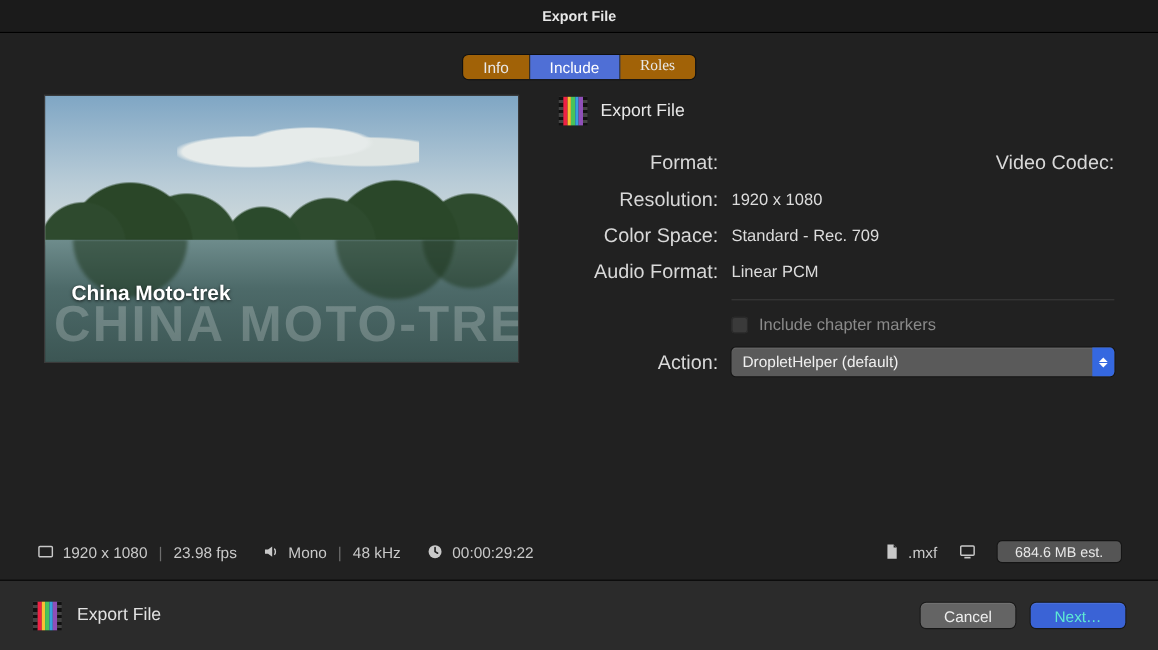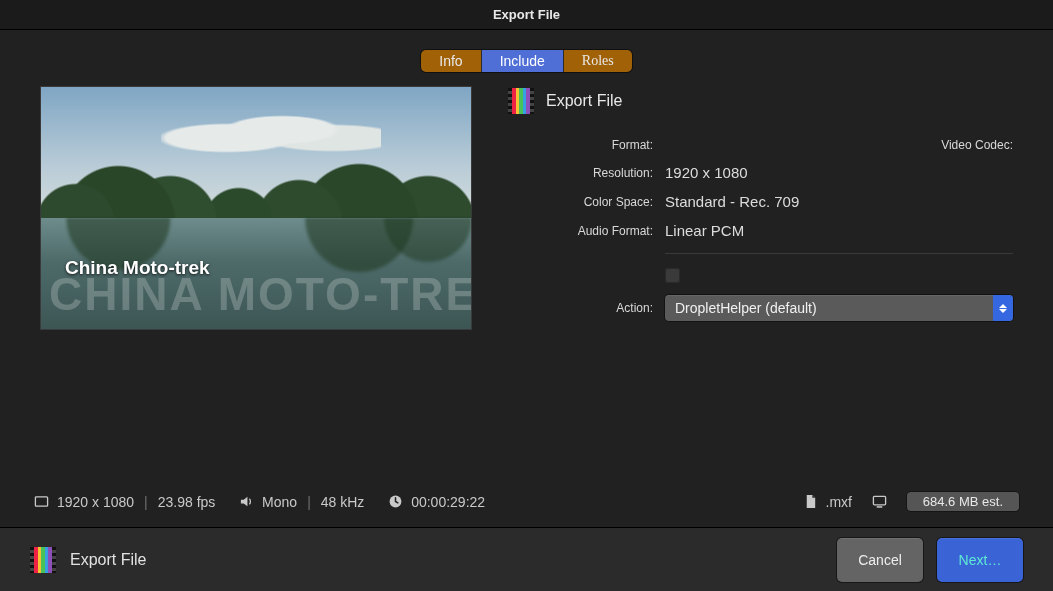--- a/index.html
+++ b/index.html
@@ -45,21 +45,21 @@
   .settings-head { display: flex; align-items: center; gap: 12px; padding-bottom: 24px; }
   .app-icon { width: 26px; height: 26px; position: relative; }
   .app-icon .bars { position:absolute; inset:0 4px; display:flex; }
   .app-icon .bars span { flex:1; }
   .b1{background:#e24;} .b2{background:#f5c233;} .b3{background:#49c25a;} .b4{background:#36a0e0;} .b5{background:#8f4fb8;}
   .app-icon .holes { position:absolute; top:0; bottom:0; width:4px; background: repeating-linear-gradient(#111 0 3px, #444 3px 6px); }
   .app-icon .holes.l{left:0;} .app-icon .holes.r{right:0;}
   .settings-head-title { font-size: 16px; color: #e8e8e8; }
 
   .form { display: grid; grid-template-columns: 145px 1fr; column-gap: 12px; row-gap: 12px; align-items: center; }
-  .lbl { text-align: right; font-size: 12px; color: #d8d8d8; }
+  .lbl { text-align: right; font-size: 18px; color: #d8d8d8; }
   .val { font-size: 15px; color: #dcdcdc; }
 
   .select { position: relative; background: #5a5a5a; border-radius: 4px; height: 26px; display: flex; align-items: center; padding: 0 30px 0 10px; font-size: 14px; color: #f0f0f0; box-shadow: inset 0 1px 0 rgba(255,255,255,.08), 0 0 0 1px rgba(0,0,0,.4); cursor: default; }
   .select .cap { position: absolute; right: 0; top: 0; bottom: 0; width: 20px; background: #3568e0; border-radius: 0 4px 4px 0; display: flex; flex-direction: column; align-items: center; justify-content: center; gap:1px; }
   .select .cap::before, .select .cap::after { content:""; width:0; height:0; border-left:4px solid transparent; border-right:4px solid transparent; }
   .select .cap::before { border-bottom:4px solid #fff; }
   .select .cap::after { border-top:4px solid #fff; }
 
   .divider { grid-column: 2; height:1px; background:#3a3a3a; margin: 2px 0; }
 
@@ -68,21 +68,21 @@
 
   .status { display:flex; align-items:center; padding: 0 34px 16px 34px; font-size:14px; color:#c9c9c9; gap: 8px; }
   .sep { color:#6e6e6e; margin:0 2px; }
   .status .grow { flex:1; }
   .pill { background:#555; border-radius:4px; padding:2px 16px; font-size:13px; color:#e8e8e8; box-shadow: 0 0 0 1px rgba(0,0,0,.35); }
   svg.ic { width:15px; height:15px; fill:#c9c9c9; vertical-align:-2px; }
 
   .footer { height: 63px; background: #2b2b2b; display:flex; align-items:center; padding: 0 30px; gap: 14px; }
   .footer .title { font-size:16px; color:#e2e2e2; }
   .footer .grow { flex:1; }
-  .btn { min-width: 86px; height: 44px; border-radius:5px; background:#646464; color:#eee; font-size:14px; display:flex; align-items:center; justify-content:center; box-shadow: 0 0 0 1px rgba(0,0,0,.45), inset 0 1px 0 rgba(255,255,255,.08); cursor:default; padding:0 16px; }
+  .btn { min-width: 86px; height: 23px; border-radius:5px; background:#646464; color:#eee; font-size:14px; display:flex; align-items:center; justify-content:center; box-shadow: 0 0 0 1px rgba(0,0,0,.45), inset 0 1px 0 rgba(255,255,255,.08); cursor:default; padding:0 16px; }
   .btn.primary { background:#3a63d6; color:#5eead4; }
 </style>
 </head>
 <body>
 
 <div class="titlebar">
   <span>Export File</span>
 </div>
 
 <div class="body">
@@ -139,20 +139,21 @@
         <div class="val">Standard - Rec. 709</div>
 
         <div class="lbl">Audio Format:</div>
         <div class="val">Linear PCM</div>
 
         <div class="divider"></div>
 
         <div></div>
         <div class="chk-row">
           <span class="chk"></span>
+          <span>Include chapter markers</span>
         </div>
 
         <div class="lbl">Action:</div>
         <div class="select">
           <span>DropletHelper (default)</span>
           <span class="cap"></span>
         </div>
 
       </div>
     </div>

